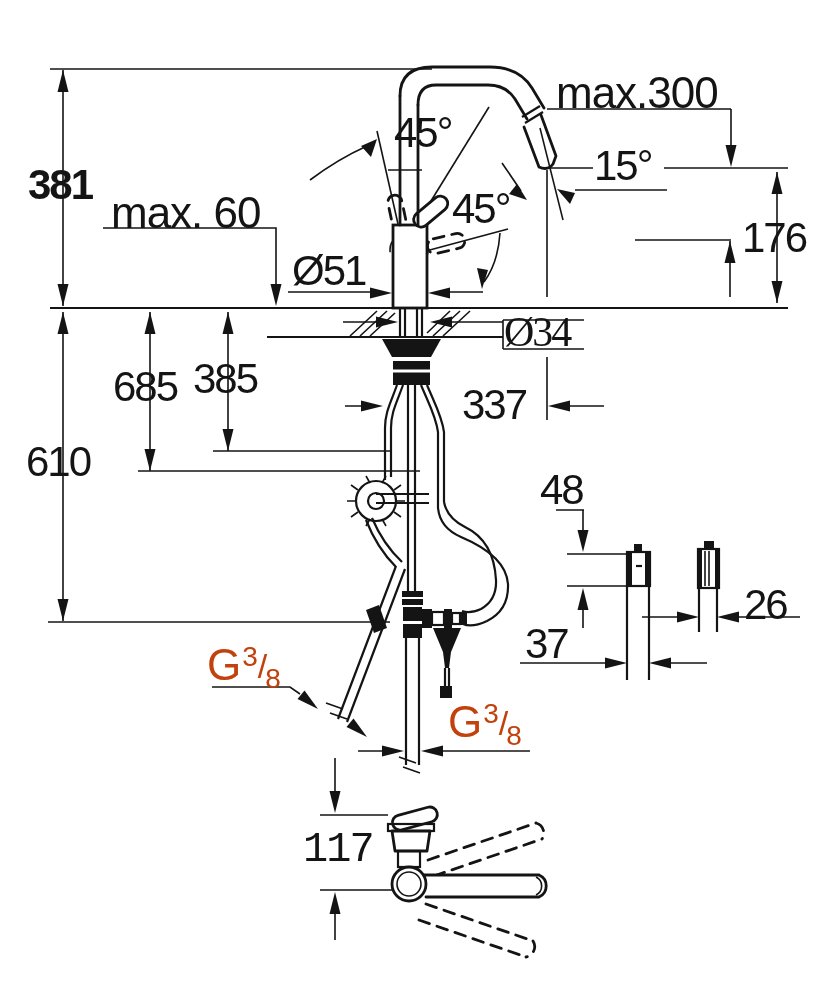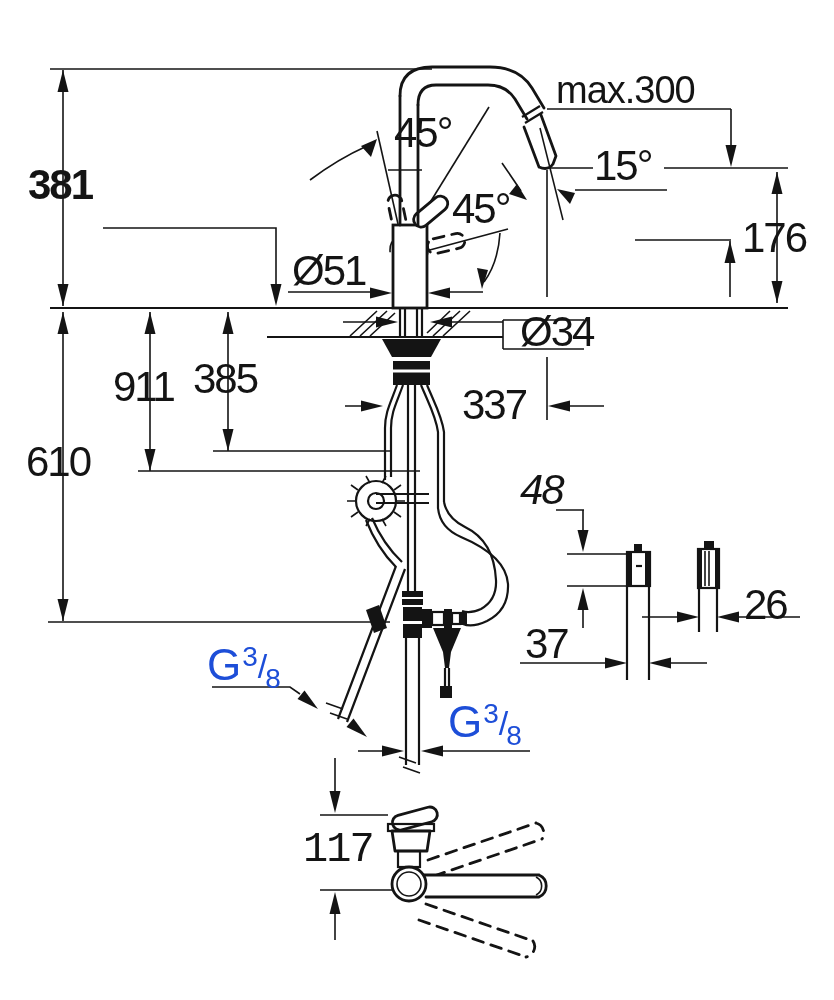--- a/index.html
+++ b/index.html
@@ -1,21 +1,21 @@
 <!DOCTYPE html>
 <html><head>
 <meta charset="utf-8">
 <style>
   html,body{margin:0;padding:0;background:#fff;}
   #canvas{position:relative;width:834px;height:1000px;background:#fff;overflow:hidden;
           font-family:"Liberation Sans", sans-serif;color:#111;}
   #linework{position:absolute;left:0;top:0;}
   .lbl{position:absolute;font-size:42px;letter-spacing:-2px;line-height:1;white-space:pre;color:#141414;}
-  .lbl.small{font-size:38px;letter-spacing:-1px;}
-  .glabel{position:absolute;line-height:1;color:#1d4ed8;}
+  .lbl.small{font-size:44px;letter-spacing:-1px;}
+  .glabel{position:absolute;line-height:1;color:#c2410c;}
   .glabel .g{font-size:44px;letter-spacing:-1px;}
   .glabel .gnum{font-size:28px;position:relative;top:-14px;left:2px;}
   .glabel .gslash{font-size:34px;position:relative;top:-2px;left:2px;}
   .glabel .gden{font-size:28px;position:relative;top:8px;}
   svg .d{fill:none;stroke:#141414;stroke-width:1.6;}
   svg .t{fill:none;stroke:#141414;stroke-width:2.2;}
   svg .o{fill:none;stroke:#141414;stroke-width:2.8;stroke-linejoin:round;stroke-linecap:round;}
   svg .f{fill:#141414;stroke:none;}
   svg .dash{stroke-dasharray:11 8;}
   svg .w{fill:#ffffff;stroke:none;}
@@ -163,32 +163,33 @@
   <path class="d" d="M536,877 A10,10 0 0 1 536,895"></path>
   <rect x="392" y="811" width="46" height="15" rx="7.5" fill="#fff" stroke="#141414" stroke-width="2.8" transform="rotate(-15 415 819)"></rect>
   <rect x="388" y="824" width="46" height="7" fill="#fff" class="t" stroke="#141414"></rect>
   <path d="M392,831 H430 L427,851 H395 Z" fill="#fff" stroke="#141414" stroke-width="2.8" stroke-linejoin="round"></path>
   <rect x="398" y="851" width="22" height="16" fill="#fff" class="t" stroke="#141414"></rect>
   <circle cx="409" cy="884" r="17" fill="#fff" stroke="#141414" stroke-width="2.8"></circle>
   <circle cx="409" cy="884" r="12" class="d"></circle>
 </svg>
 
 <div class="lbl" style="left:28px;top:164px;font-weight:bold;">381</div>
+<div class="lbl small" style="left:111px;top:191px;">max. 60</div>
 <div class="lbl" style="left:292px;top:250px;">Ø51</div>
 <div class="lbl" style="left:394px;top:112px;">45°</div>
 <div class="lbl" style="left:452px;top:188px;">45°</div>
 <div class="lbl small" style="left:556px;top:71px;">max.300</div>
 <div class="lbl" style="left:594px;top:145px;">15°</div>
 <div class="lbl" style="left:742px;top:217px;">176</div>
-<div class="lbl" style="left:520px;top:311px;">Ø34</div>
+<div class="lbl" style="left:504px;top:311px;font-family:Liberation Serif, serif;">Ø34</div>
 <div class="lbl" style="left:193px;top:358px;">385</div>
-<div class="lbl" style="left:113px;top:366px;">911</div>
+<div class="lbl" style="left:113px;top:366px;">685</div>
 <div class="lbl" style="left:26px;top:441px;">610</div>
 <div class="lbl" style="left:462px;top:384px;">337</div>
-<div class="lbl" style="left:520px;top:469px;font-style:italic;">48</div>
+<div class="lbl" style="left:540px;top:469px;">48</div>
 <div class="lbl" style="left:525px;top:623px;">37</div>
 <div class="lbl" style="left:744px;top:584px;">26</div>
 <div class="lbl" style="left:303px;top:829px;font-family:Liberation Mono, monospace;">117</div>
 
 <div class="glabel" style="left:207px;top:643px;">
   <span class="g">G</span><span class="gnum">3</span><span class="gslash">/</span><span class="gden">8</span>
 </div>
 <div class="glabel" style="left:448px;top:700px;">
   <span class="g">G</span><span class="gnum">3</span><span class="gslash">/</span><span class="gden">8</span>
 </div>

